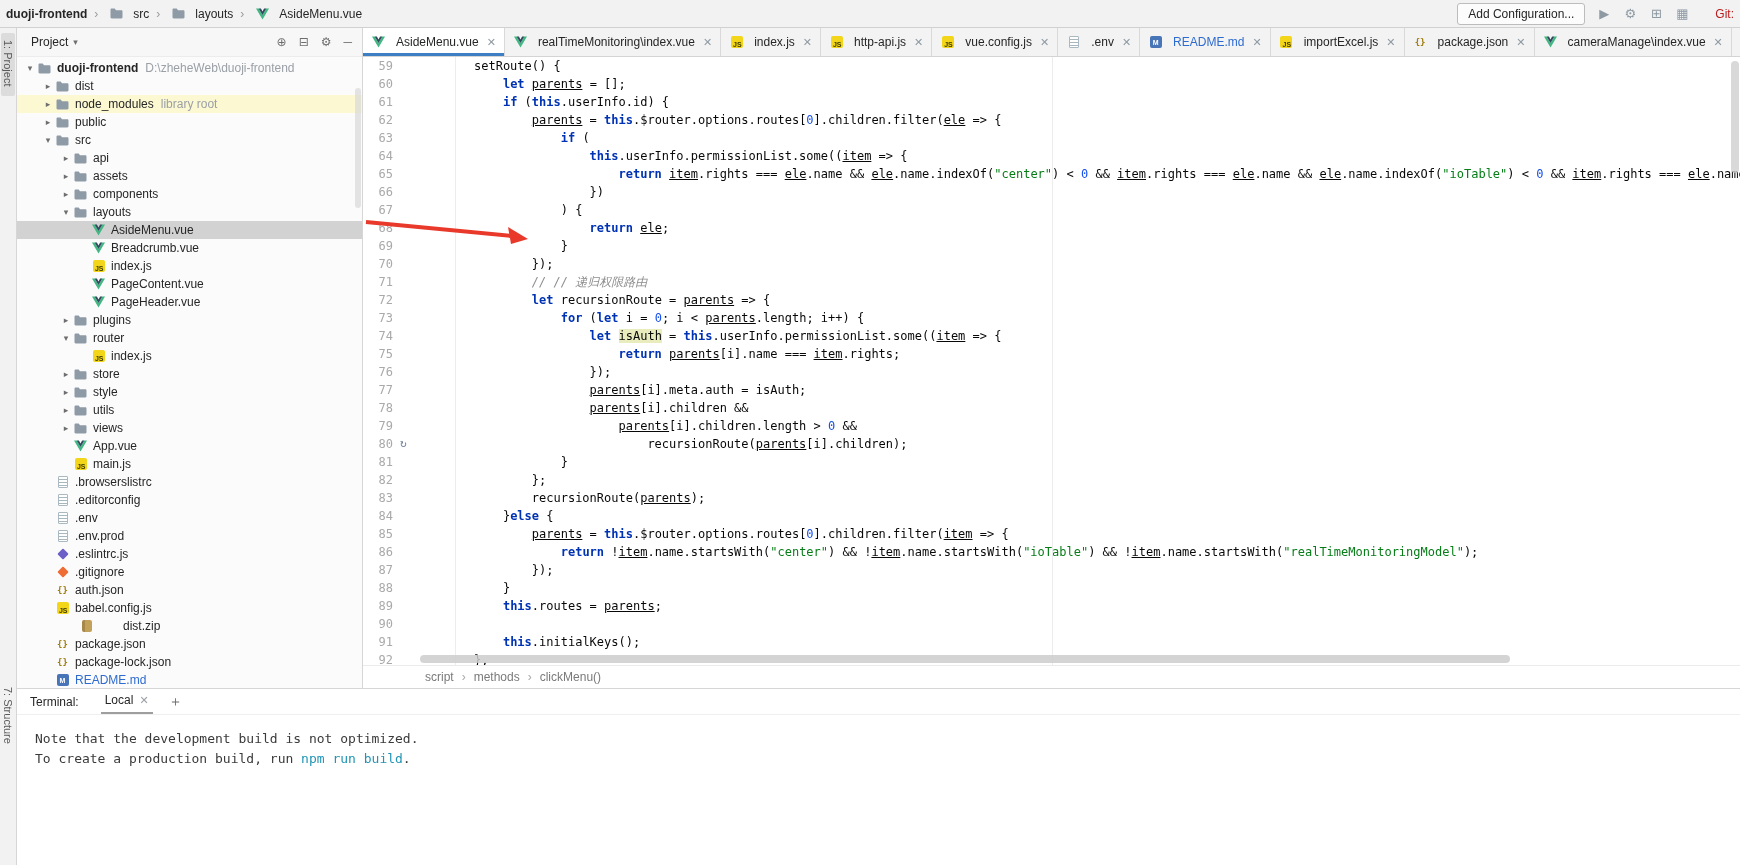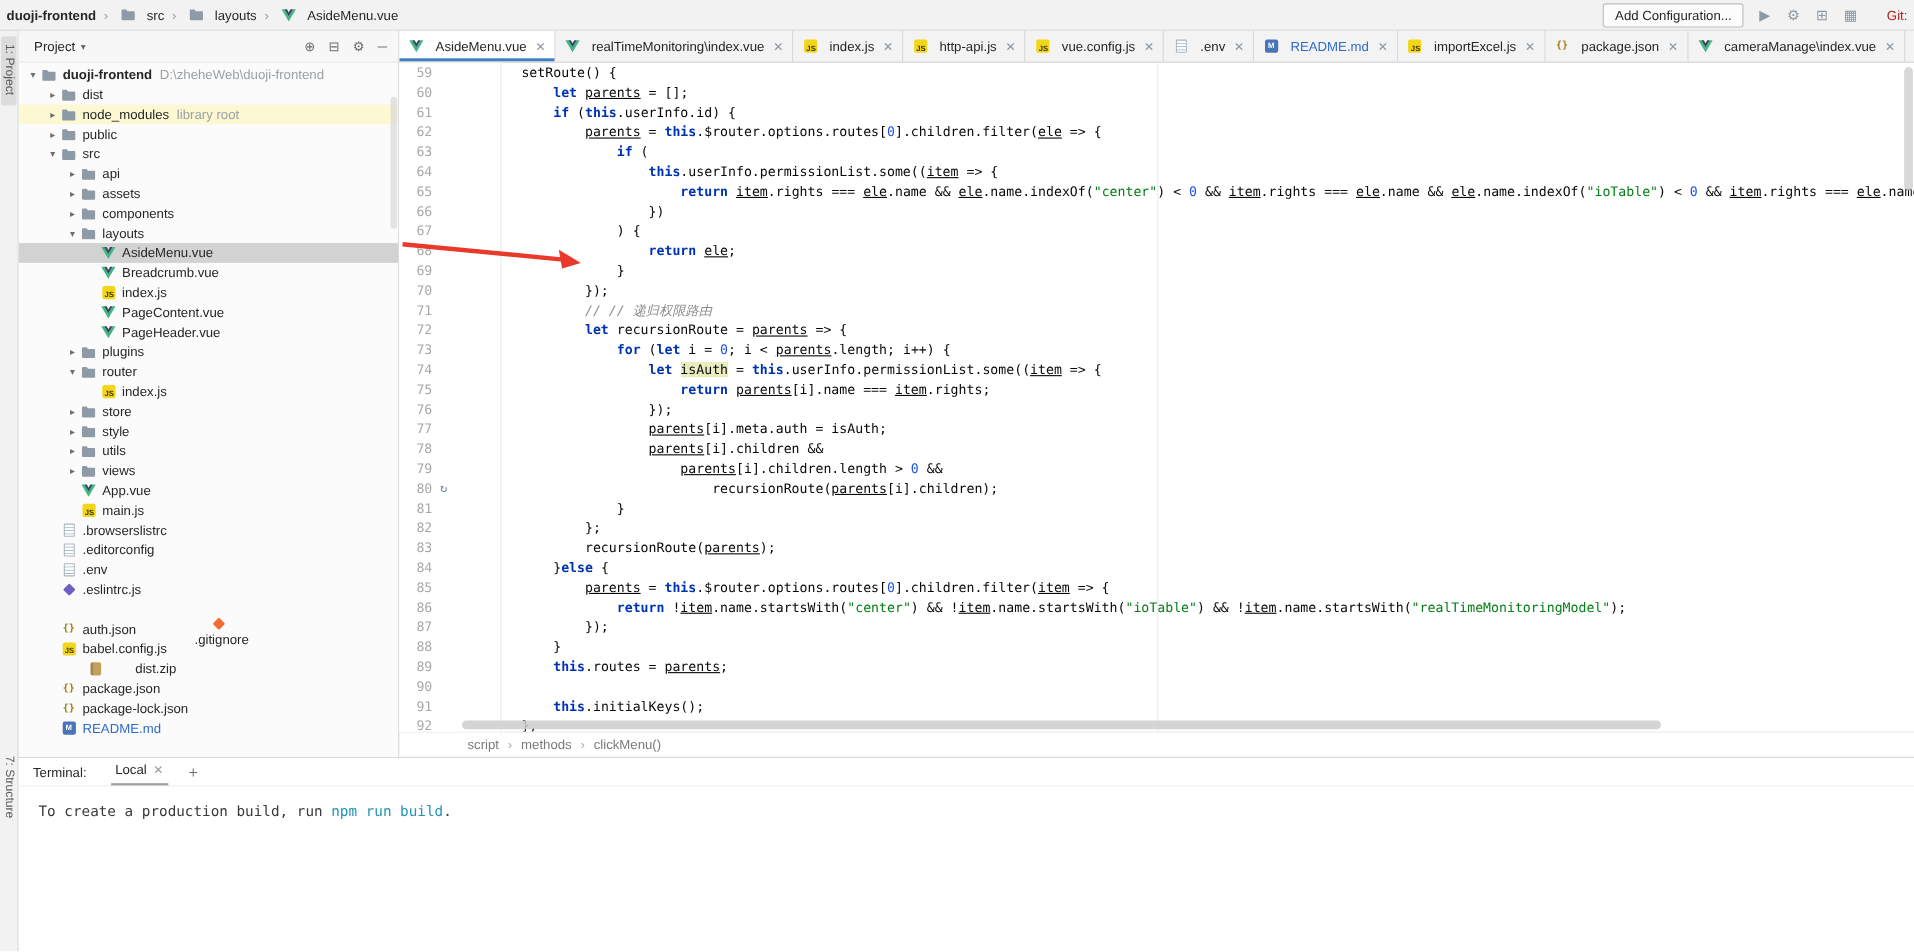--- a/index.html
+++ b/index.html
@@ -394,25 +394,32 @@
               <div class="trow" style="padding-left: 24px;">
                 <span class="tarrow"></span>
                 <span class="fic">
                   <span class="ictxt"></span>
                 </span>
                 <span class="tlabel">.env</span>
               </div>
               <div class="trow" style="padding-left: 24px;">
                 <span class="tarrow"></span>
                 <span class="fic">
+                  <span class="ictxt"></span>
+                </span>
+                <span class="tlabel">.env.prod</span>
+              </div>
+              <div class="trow" style="padding-left: 24px;">
+                <span class="tarrow"></span>
+                <span class="fic">
                   <span class="ices"></span>
                 </span>
                 <span class="tlabel">.eslintrc.js</span>
               </div>
-              <div class="trow" style="padding-left: 24px; flex-direction: column;">
+              <div class="trow" style="padding-left: 24px;">
                 <span class="tarrow"></span>
                 <span class="fic">
                   <span class="icgit"></span>
                 </span>
                 <span class="tlabel">.gitignore</span>
               </div>
               <div class="trow" style="padding-left: 24px;">
                 <span class="tarrow"></span>
                 <span class="fic">
                   <span class="icjson">{}</span>
@@ -661,20 +668,21 @@
       <div class="terminal">
         <div class="term-tabs">
           <span class="term-title">Terminal:</span>
           <span class="term-tab">
             <span>Local</span>
             <span class="term-x">✕</span>
           </span>
           <span class="term-plus">＋</span>
         </div>
         <div class="term-body">
+            <div class="tline"><span>Note that the development build is not optimized.</span></div>
             <div class="tline"><span>To create a production build, run </span><span style="color: rgb(32, 148, 181);">npm run build</span><span>.</span></div>
           </div>
       </div>
     </div>
   </div>
 
   <svg class="anno-arrow" width="200" height="40">
     <line x1="6" y1="10" x2="152" y2="24" stroke="#e8392b" stroke-width="4"></line>
     <polygon points="168,27 148,15 151,32" fill="#e8392b"></polygon>
   </svg>

